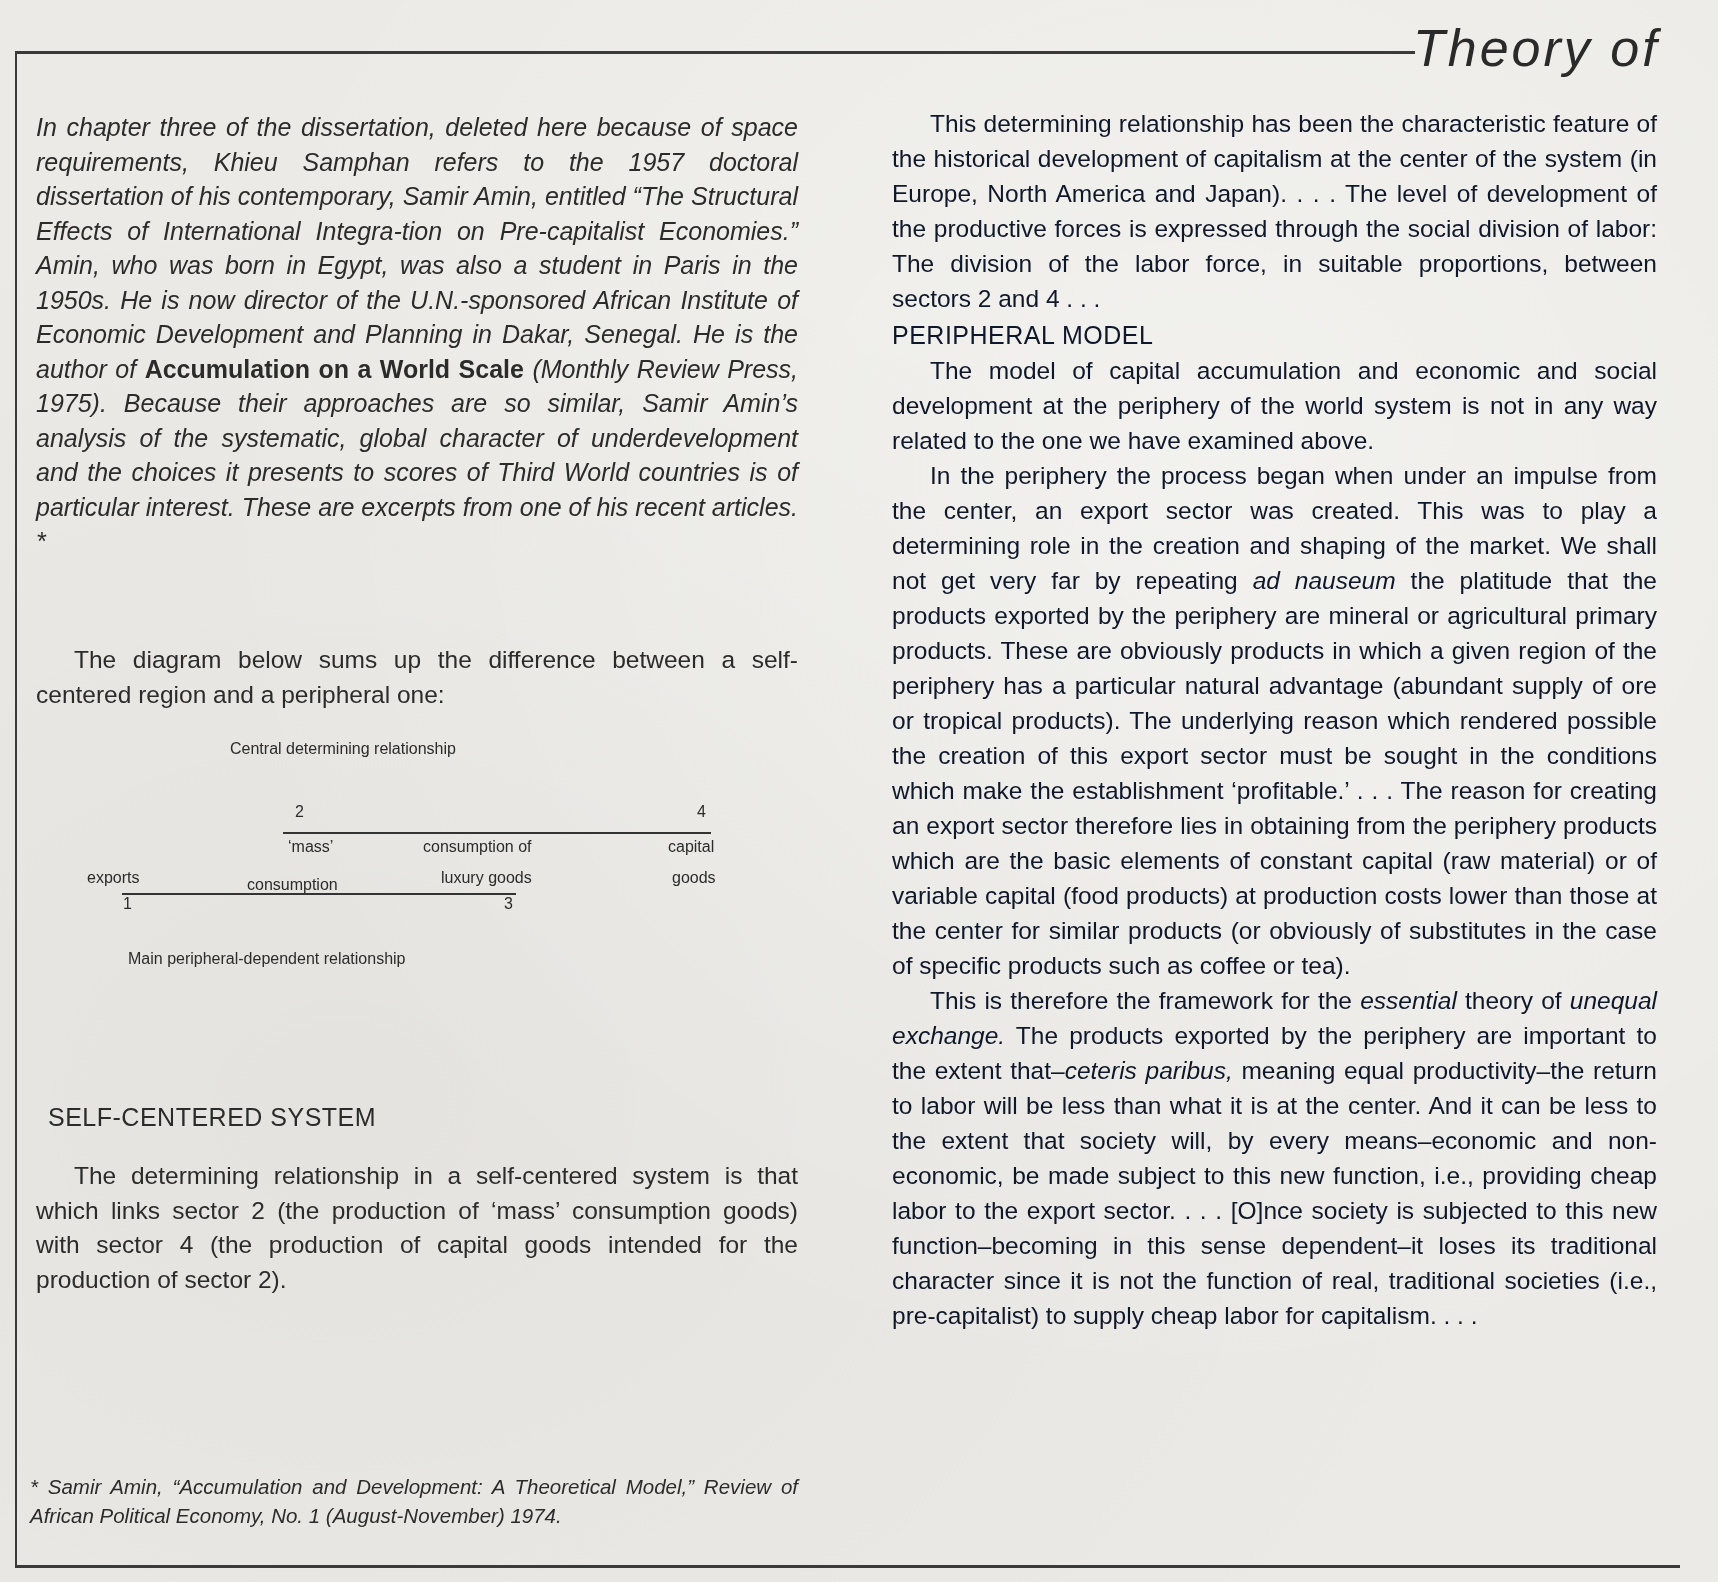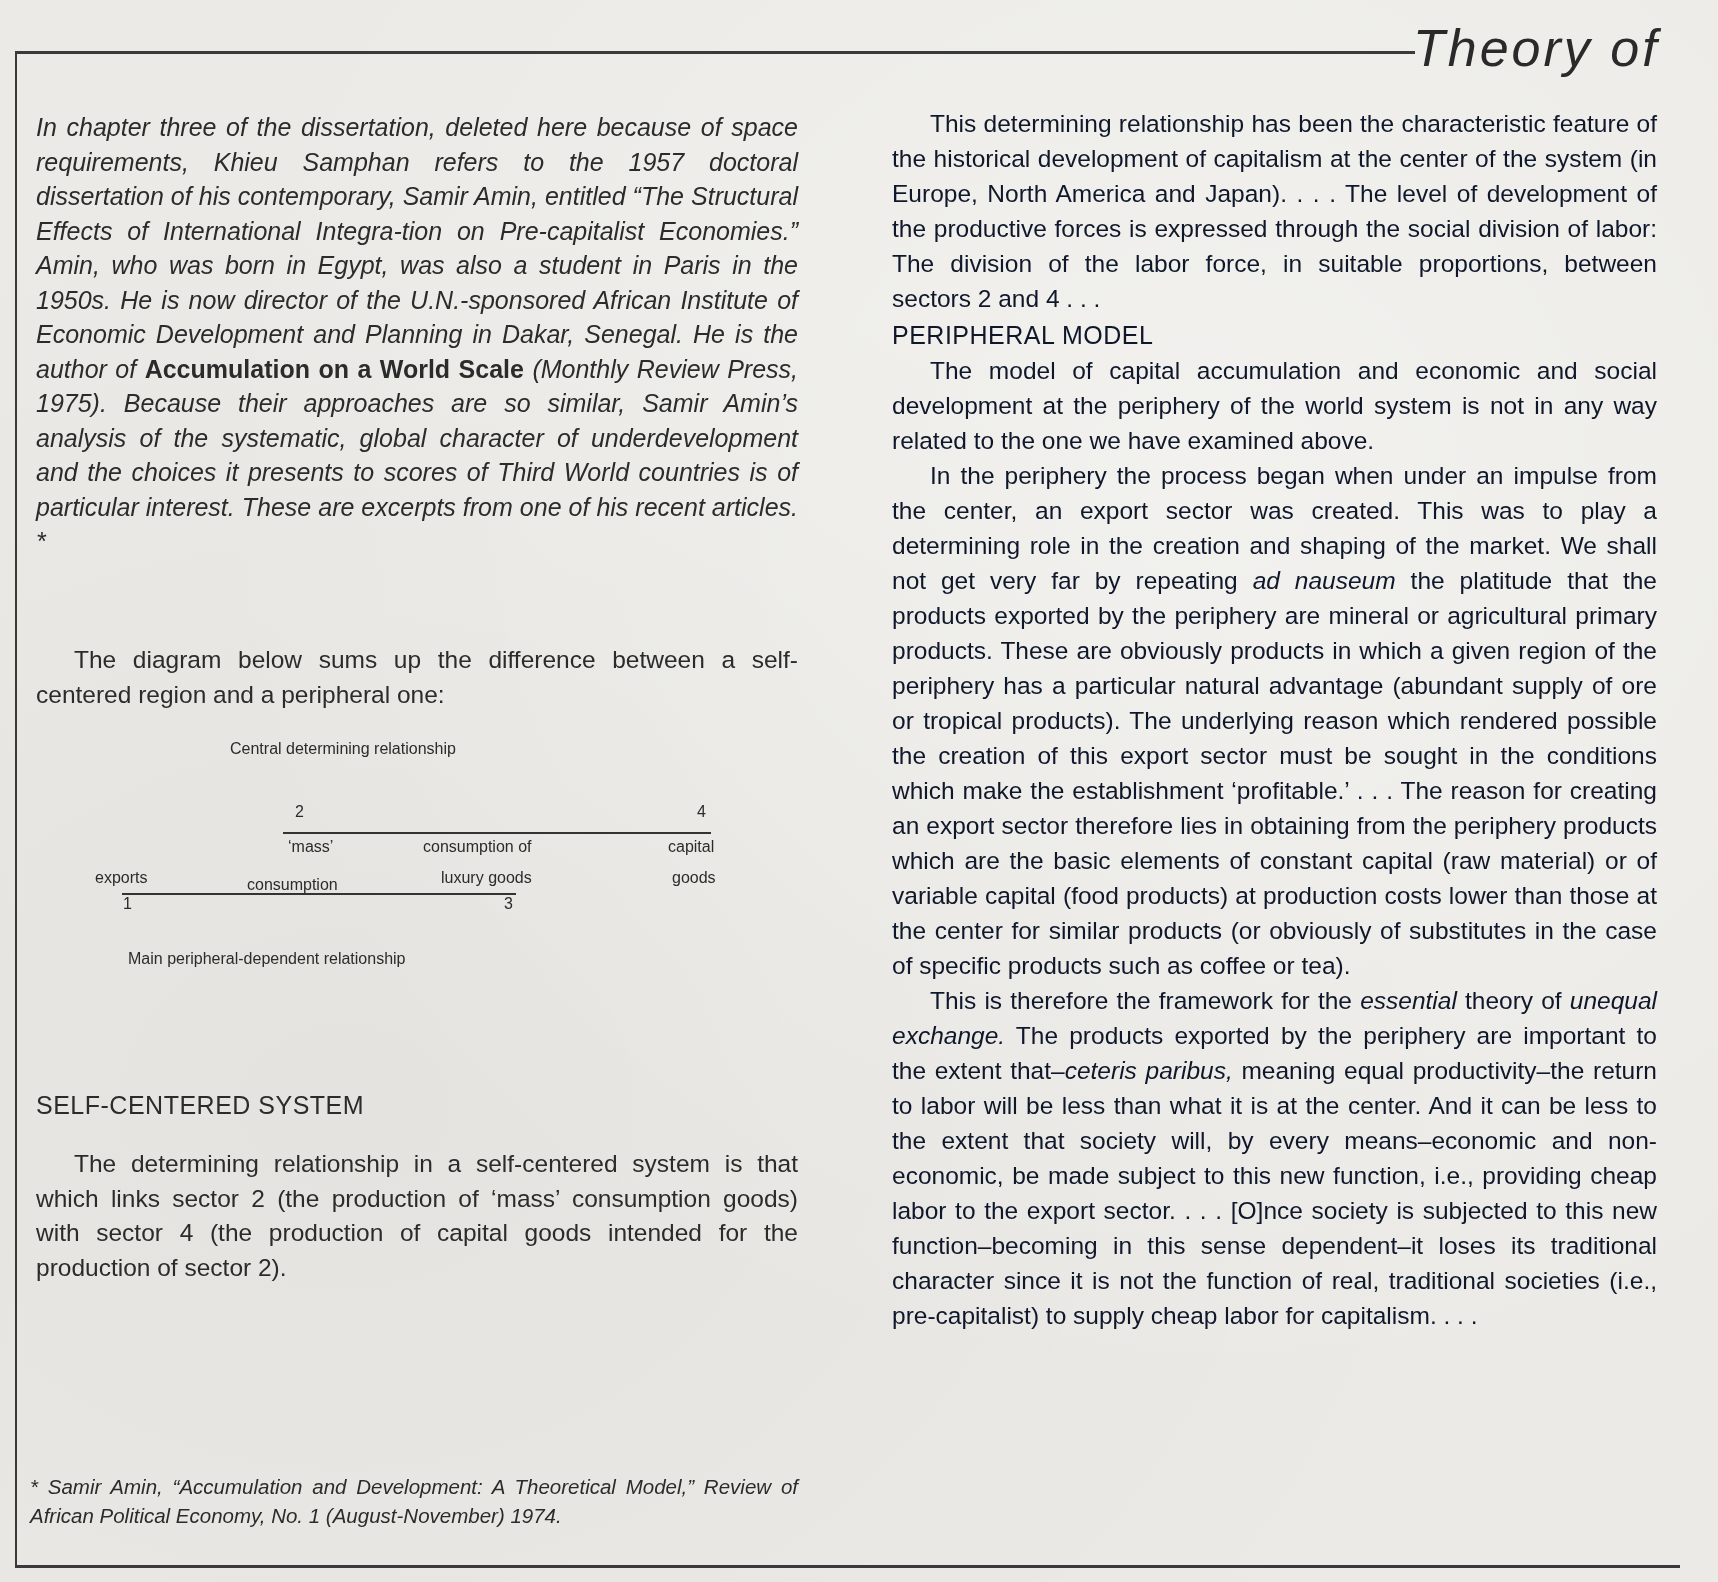--- a/index.html
+++ b/index.html
@@ -37,21 +37,21 @@
     position: absolute; font-size: 24.5px; line-height: 35px;
     text-align: justify; color: #0f172a;
   }
   .col p { margin: 0; }
   .indent { text-indent: 38px; }
   .right-col { left: 892px; width: 765px; top: 106px; }
   .intro { position: absolute; left: 36px; top: 110px; width: 762px; font-style: italic; font-size: 25px; line-height: 34.5px; text-align: justify; }
   .intro .bold { font-weight: bold; font-style: normal; }
   .diagram-lead { position: absolute; left: 36px; top: 642px; width: 762px; font-size: 24.5px; line-height: 35px; text-align: justify; }
   .lower-left { position: absolute; left: 36px; top: 1088px; width: 762px; font-size: 24.5px; line-height: 34.5px; text-align: justify; }
-  .section-head { font-size: 25px; letter-spacing: 0.5px; margin: 0; text-align: left; }
+  .section-head { font-size: 25px; letter-spacing: 0.5px; margin: 12px; text-align: left; }
   .footnote { position: absolute; left: 30px; top: 1472px; width: 768px; font-style: italic; font-size: 20.5px; line-height: 29px; text-align: justify; }
   
   .diagram { position: absolute; left: 0; top: 740px; width: 860px; height: 250px; font-size: 16px; color: #2b2b2b; }
   .diagram span { position: absolute; white-space: nowrap; }
   .d-line { position: absolute; height: 2px; background: #333; }
   .right-col .section-head { margin-top: 2px; }
   em { font-style: italic; }
 </style>
 </head>
 <body>
@@ -69,21 +69,21 @@
 <div class="diagram-lead indent">The diagram below sums up the difference between a self-centered region and a peripheral one:</div>
 
 <div class="diagram">
   <span style="left:230px; top:0px;">Central determining relationship</span>
   <span style="left:295px; top:63px;">2</span>
   <span style="left:697px; top:63px;">4</span>
   <div class="d-line" style="left:283px; top:92px; width:428px;"></div>
   <span style="left:288px; top:98px;">‘mass’</span>
   <span style="left:423px; top:98px;">consumption of</span>
   <span style="left:668px; top:98px;">capital</span>
-  <span style="left:95px; top:129px;">exports</span>
+  <span style="left:87px; top:129px;">exports</span>
   <span style="left:247px; top:129px;margin-top:7px;">consumption</span>
   <span style="left:441px; top:129px;">luxury goods</span>
   <span style="left:672px; top:129px;">goods</span>
   <div class="d-line" style="left:122px; top:153px; width:394px;"></div>
   <span style="left:123px; top:155px;">1</span>
   <span style="left:504px; top:155px;">3</span>
   <span style="left:128px; top:210px;">Main peripheral-dependent relationship</span>
 </div>
 
 <div class="lower-left">

